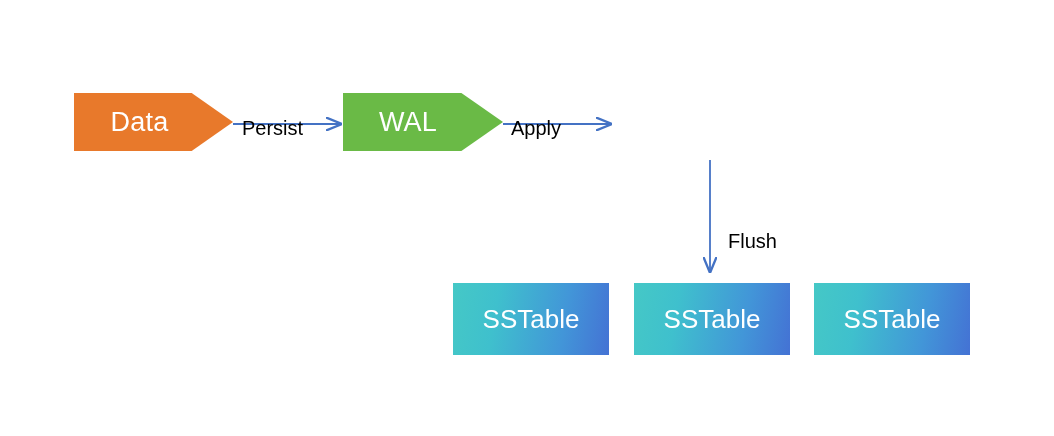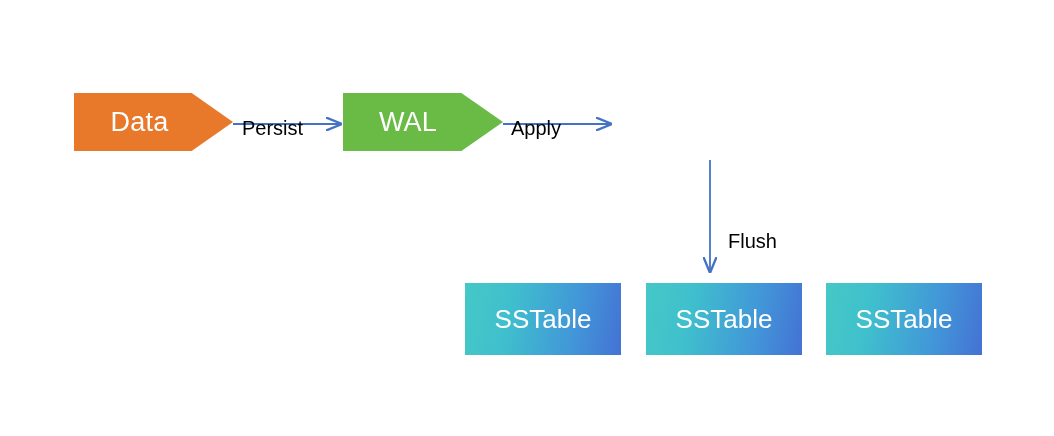--- a/index.html
+++ b/index.html
@@ -84,21 +84,20 @@
     display: flex;
     align-items: center;
     justify-content: center;
     color: #ffffff;
     font-size: 26px;
     font-weight: 400;
     line-height: 1;
     background: linear-gradient(100deg, #45c8c6 0%, #3fc0cd 28%, #4296d8 70%, #4472d4 100%);
     box-sizing: border-box;
     user-select: none;
-    margin-left: 12px;
   }
   #sstable-1 { left: 453px; }
   #sstable-2 { left: 634px; }
   #sstable-3 { left: 814px; }
 
   
   .edge-label {
     position: absolute;
     color: #000000;
     font-size: 20px;

